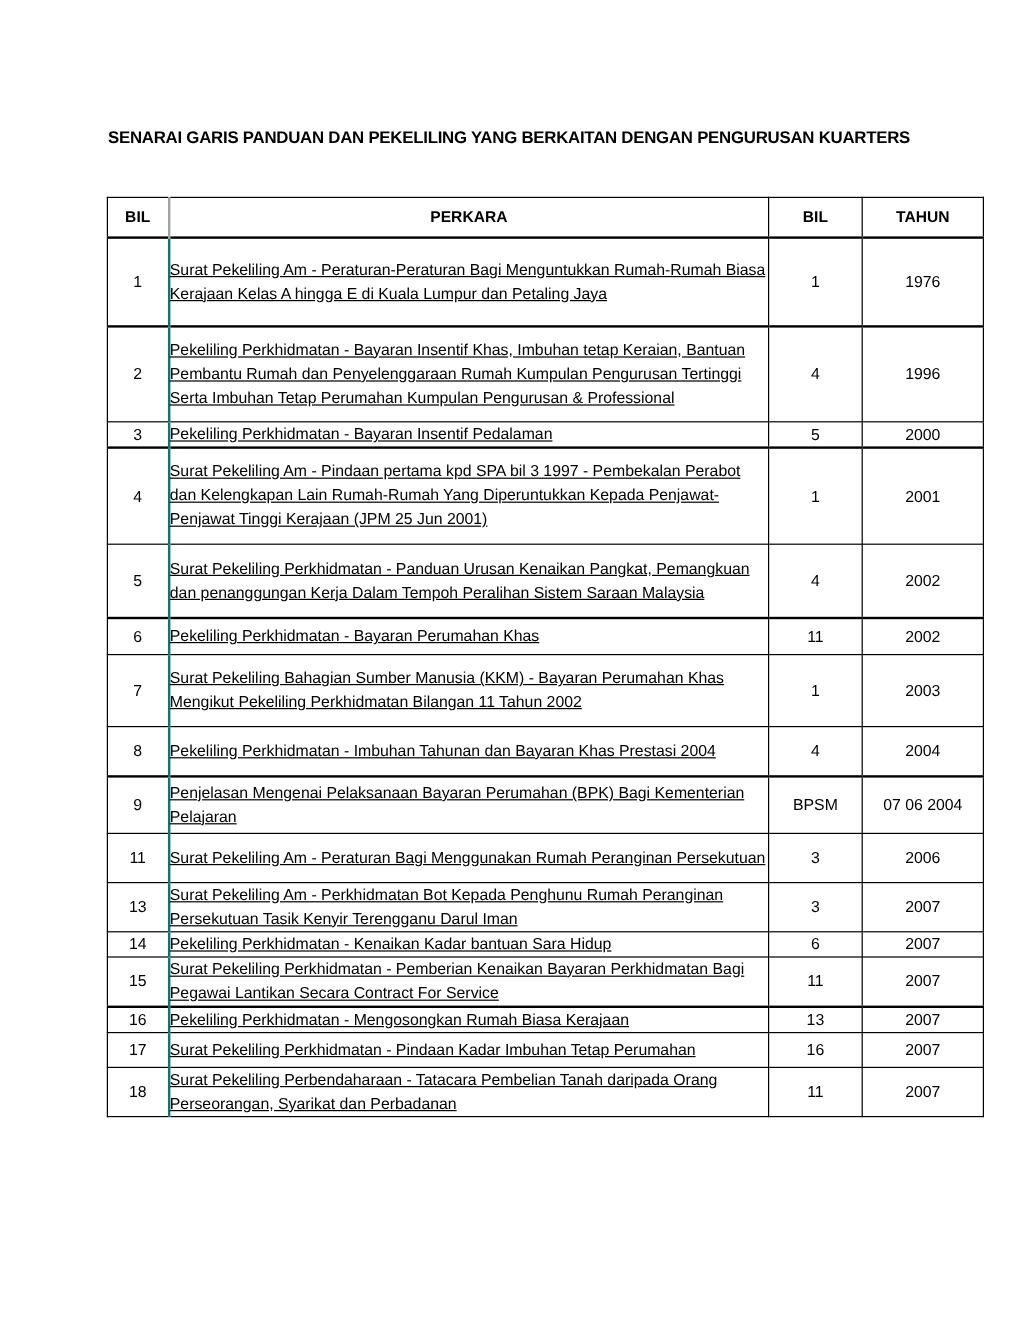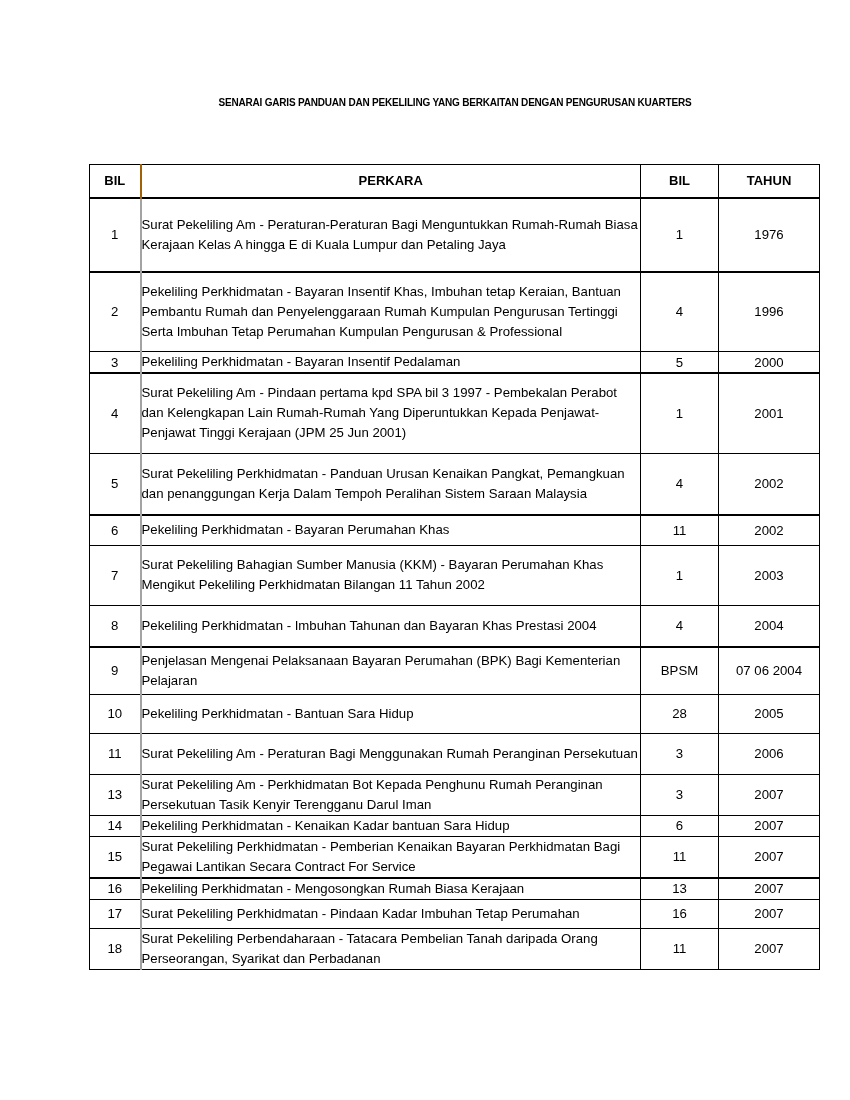--- a/index.html
+++ b/index.html
@@ -1,32 +1,32 @@
 <!DOCTYPE html>
 <html><head>
 <meta charset="utf-8">
 <style>
   html, body { margin: 0; padding: 0; background: #ffffff; }
   body { width: 850px; height: 1100px; position: relative; overflow: hidden;
          font-family: "Liberation Sans", "DejaVu Sans", sans-serif; color: #000; }
-  .title { position: absolute; left: 90px; width: 730px; top: 92px; text-align: center;
-           font-weight: bold; font-size: 10px; line-height: 22px; letter-spacing: -0.2px; }
+  .title { position: absolute; left: 90px; width: 730px; top: 103px; text-align: left;
+           font-weight: bold; font-size: 14px; line-height: 22px; letter-spacing: -0.2px; }
   table.list { position: absolute; left: 89px; top: 164px; width: 730px;
                border-collapse: collapse; table-layout: fixed; font-size: 13.2px; padding-left: 24px; }
   table.list td, table.list th { border: 1px solid #000; padding: 0; vertical-align: middle; }
   table.list th { font-weight: bold; font-size: 13px; text-align: center; }
   col.c-no { width: 51px; }
   col.c-perkara { width: 500px; }
   col.c-bil { width: 78px; }
   col.c-tahun { width: 101px; }
   td.no, td.bil, td.tahun { text-align: center; }
   td.perkara { text-align: left; padding-left: 3px; padding-right: 2px; line-height: 20px; }
   tr.thick-top td { border-top: 2px solid #000; }
-  table.list td.perkara { border-left: 2px solid #a3a3a3; }
-  table.list th.perkara-h { border-left: 2px solid #a16207; }
+  table.list td.perkara { border-left: 2px solid #0f766e; text-decoration: underline; }
+  table.list th.perkara-h { border-left: 2px solid #a3a3a3; }
   table.list tr > *:last-child { border-right: 1.5px solid #000; }
 </style>
 </head>
 <body>
 
 <div class="title">
   <div>SENARAI GARIS PANDUAN DAN PEKELILING YANG BERKAITAN DENGAN PENGURUSAN KUARTERS</div>
 </div>
 
 <table class="list">
@@ -92,26 +92,20 @@
         <td class="perkara">Pekeliling Perkhidmatan - Imbuhan Tahunan dan  Bayaran Khas Prestasi 2004</td>
         <td class="bil">4</td>
         <td class="tahun">2004</td>
       </tr>
       <tr class="thick-top" style="height: 47px;">
         <td class="no">9</td>
         <td class="perkara">Penjelasan Mengenai Pelaksanaan Bayaran Perumahan (BPK) Bagi Kementerian Pelajaran</td>
         <td class="bil">BPSM</td>
         <td class="tahun">07 06 2004</td>
       </tr>
-      <tr style="height: 39px;">
-        <td class="no">10</td>
-        <td class="perkara">Pekeliling Perkhidmatan - Bantuan Sara Hidup</td>
-        <td class="bil">28</td>
-        <td class="tahun">2005</td>
-      </tr>
       <tr style="height: 41px;">
         <td class="no">11</td>
         <td class="perkara">Surat Pekeliling Am - Peraturan Bagi Menggunakan Rumah Peranginan Persekutuan</td>
         <td class="bil">3</td>
         <td class="tahun">2006</td>
       </tr>
       <tr style="height: 40px;">
         <td class="no">13</td>
         <td class="perkara">Surat Pekeliling Am - Perkhidmatan Bot Kepada Penghunu Rumah Peranginan Persekutuan Tasik Kenyir Terengganu Darul Iman</td>
         <td class="bil">3</td>

